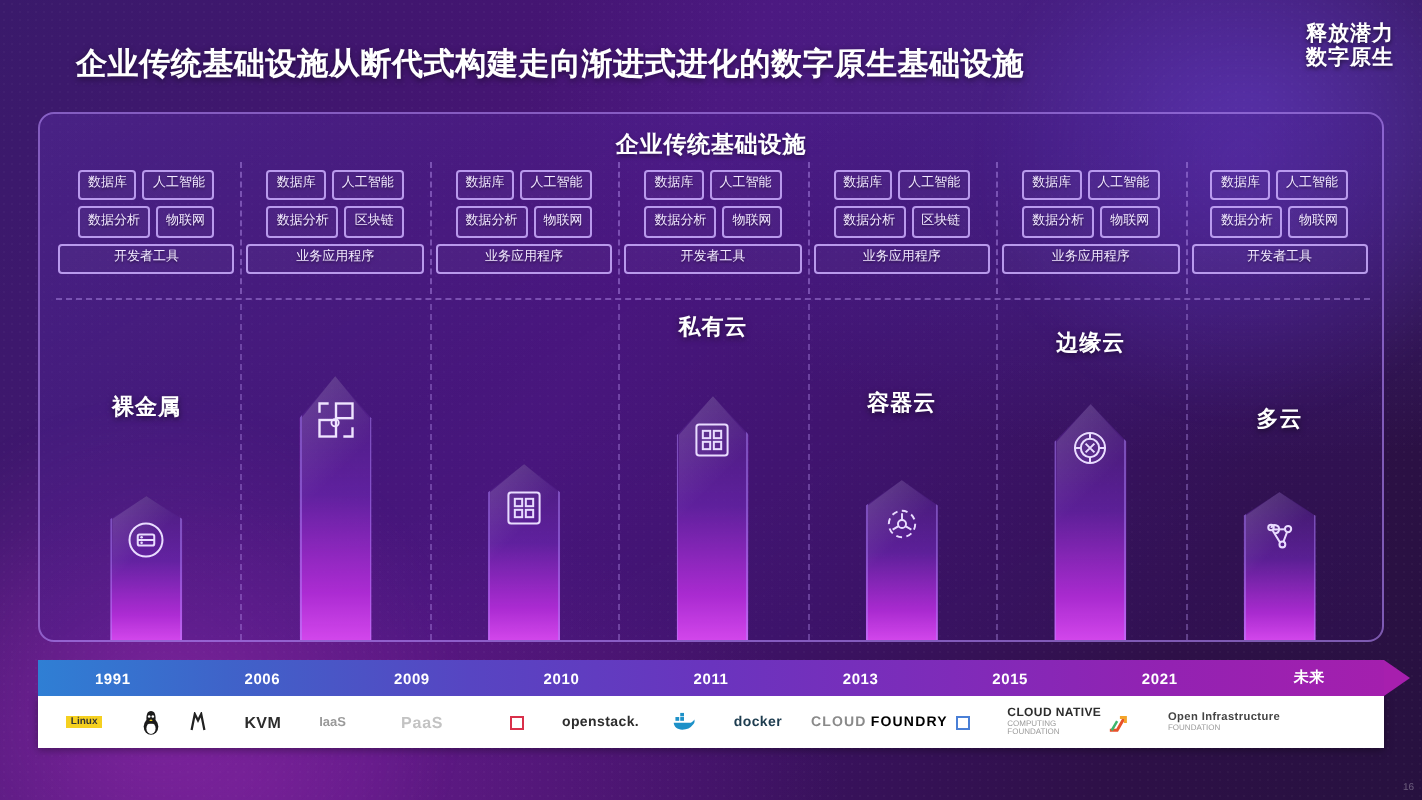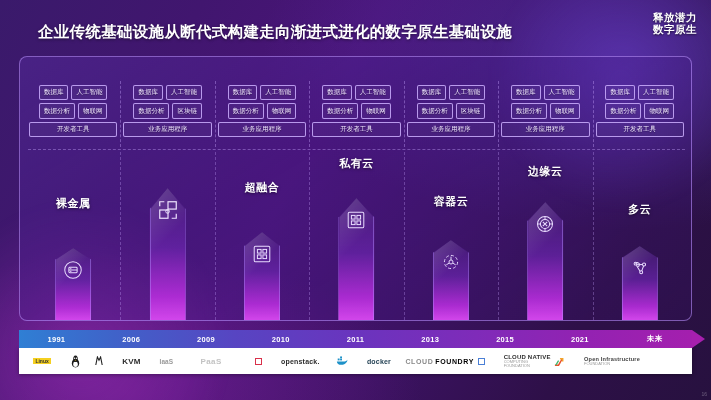--- a/index.html
+++ b/index.html
@@ -151,20 +151,21 @@
 
   <div class="header">
     <div class="title">企业传统基础设施从断代式构建走向渐进式进化的数字原生基础设施</div>
     <div class="logo">
       <div>释放潜力</div>
       <div>数字原生</div>
     </div>
   </div>
 
   <div class="panel">
+    <div class="panel-title">企业传统基础设施</div>
     <div class="tagrow" id="tagrow">
         <div class="taggroup">
           <div class="tline">
             <span class="tag">数据库</span>
             <span class="tag">人工智能</span>
           </div>
           <div class="tline">
             <span class="tag">数据分析</span>
             <span class="tag">物联网</span>
           </div>
@@ -276,21 +277,20 @@
                 <path d="M3 8V3h5"></path>
                 <rect x="12" y="3" width="9" height="8"></rect>
                 <rect x="3" y="12" width="9" height="9"></rect>
                 <path d="M21 16v5h-5"></path>
                 <circle cx="11.5" cy="13.5" r="2" stroke-width="1"></circle>
               </svg>
             </div>
           </div>
         </div>
         <div class="pcell">
-          <div class="plabel" style="top: 28px;">超融合</div>
           <div class="bar" style="height: 88px;">
             <div class="edge"></div>
             <div class="picon">
               <svg viewBox="0 0 24 24" fill="none" stroke="#e9dcff" stroke-width="1.1">
                 <rect x="3.5" y="3.5" width="17" height="17" rx="1.5"></rect>
                 <rect x="7" y="7" width="4" height="4"></rect>
                 <rect x="13" y="7" width="4" height="4"></rect>
                 <rect x="7" y="13" width="4" height="4"></rect>
                 <rect x="13" y="13" width="4" height="4"></rect>
               </svg>

